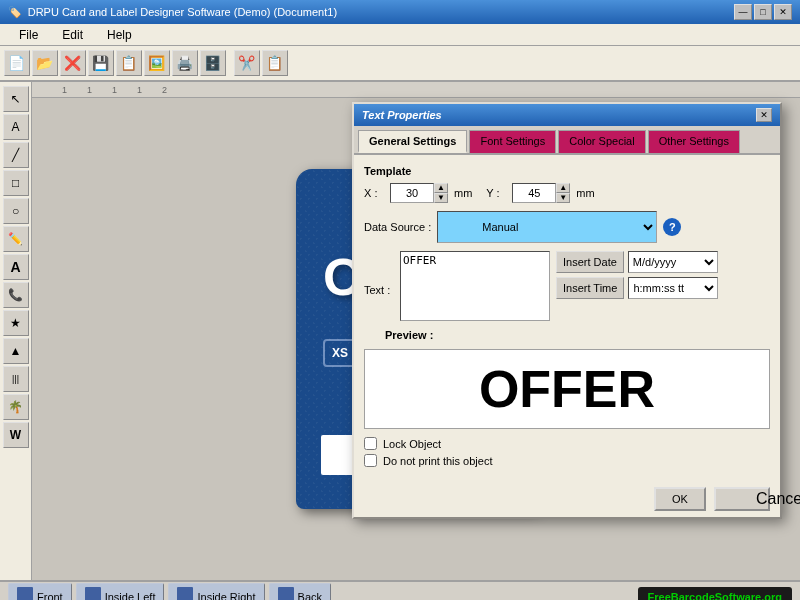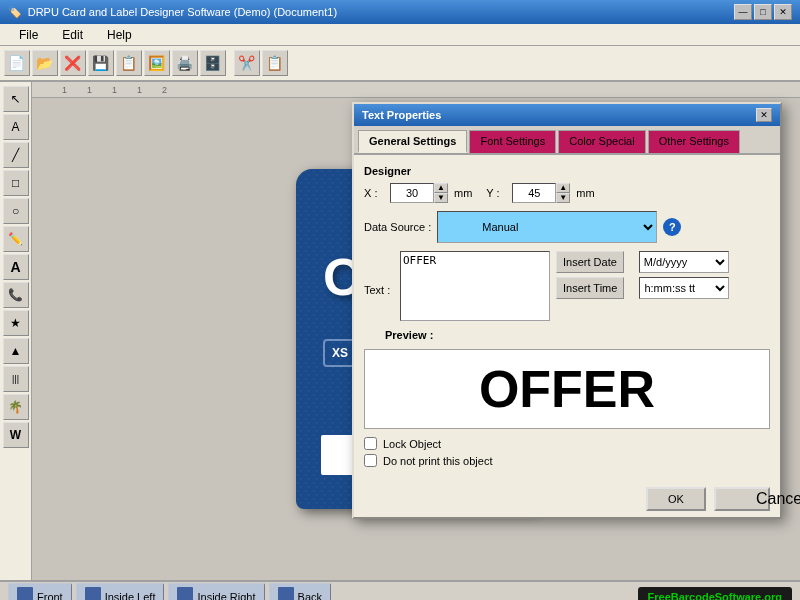--- a/index.html
+++ b/index.html
@@ -40,21 +40,21 @@
     .card-sizes-row { display: flex; gap: 4px; margin-bottom: 10px; }
     .size-box { width: 34px; height: 28px; border: 2px solid #7090c0; border-radius: 4px; display: flex; align-items: center; justify-content: center; color: white; font-size: 12px; font-weight: bold; }
     .card-icons-row { display: flex; gap: 12px; margin-bottom: 6px; }
     .card-icon { width: 32px; height: 32px; border: 2px solid white; border-radius: 50%; display: flex; align-items: center; justify-content: center; color: white; font-size: 16px; }
     .card-website { color: #a0c0f0; font-size: 11px; margin-bottom: 8px; }
     .card-barcode { width: 190px; height: 40px; background: white; display: flex; align-items: center; justify-content: center; border-radius: 2px; }
     .barcode-lines { display: flex; gap: 1px; height: 32px; }
     .barcode-line { background: #000; }
     .dialog { position: absolute; top: 20px; left: 320px; width: 430px; background: #f0ece0; border: 2px outset #e0dcd4; box-shadow: 4px 4px 12px rgba(0,0,0,0.4); pointer-events: all; }
     .dialog-titlebar { background: linear-gradient(to bottom, #4a90d9, #2060b0); color: white; padding: 4px 8px; display: flex; align-items: center; justify-content: space-between; height: 22px; }
-    .dialog-title { font-size: 11px; font-weight: bold; }
+    .dialog-title { font-size: 11px; font-weight: bold; font-style: italic; }
     .dialog-close { width: 16px; height: 14px; background: #c0c0c0; border: 1px outset #e0e0e0; font-size: 9px; display: flex; align-items: center; justify-content: center; cursor: pointer; color: #000; }
     
     
     .tabs { display: flex; background: #d4d0c8; border-bottom: 2px solid #a0a0a0; padding-top: 4px; padding-left: 4px; }
     .tab { padding: 4px 10px; font-size: 11px; cursor: pointer; background: #be185d; border: 1px solid #a0a0a0; border-bottom: none; margin-right: 2px; }
     .tab.active { background: #f0ece0; border-bottom: 2px solid #f0ece0; font-weight: bold; }
     
     
     .dialog-content { padding: 10px; }
     .section-label { font-weight: bold; font-size: 11px; margin-bottom: 6px; }
@@ -65,34 +65,34 @@
     .spin-btns { display: flex; flex-direction: column; }
     .spin-btn { width: 14px; height: 10px; background: #d4d0c8; border: 1px outset #e0e0e0; font-size: 8px; display: flex; align-items: center; justify-content: center; cursor: pointer; line-height: 1; }
     .unit-label { font-size: 11px; }
     
     .full-select { width: 100%; height: 32px; border: 1px inset #a0a0a0; background: #7dd3fc; font-size: 11px; padding-left: 40px; }
     
     .text-area-row { display: flex; gap: 6px; margin-bottom: 8px; }
     .text-label { font-size: 11px; min-width: 30px; padding-top: 2px; margin-top: 31px; }
     .text-input-area { width: 150px; height: 70px; border: 1px inset #a0a0a0; background: white; font-size: 11px; padding: 2px; resize: none; }
     .date-time-btns { display: flex; flex-direction: column; gap: 4px; }
-    .dt-row { display: flex; gap: 15px; align-items: center; border-radius: 6px; }
+    .dt-row { display: flex; gap: 4px; align-items: center; border-radius: 6px; }
     .insert-btn { height: 22px; background: #d4d0c8; border: 1px outset #e0e0e0; font-size: 11px; cursor: pointer; padding: 0 6px; white-space: nowrap; }
     .format-select { width: 90px; height: 22px; border: 1px inset #a0a0a0; background: white; font-size: 11px; }
     .insert-template-btn { height: 22px; background: #d4d0c8; border: 1px outset #e0e0e0; font-size: 11px; cursor: pointer; padding: 0 12px; width: 100%; margin-top: 2px; }
     
     .preview-section { border: 1px solid #a0a0a0; background: white; margin: 8px 0; padding: 8px; display: flex; align-items: center; justify-content: center; height: 80px; }
     .preview-text { font-size: 52px; font-weight: 900; color: #000; }
     
     .checkbox-row { display: flex; align-items: center; gap: 6px; margin-bottom: 4px; }
     .checkbox-row input { width: 13px; height: 13px; }
     .checkbox-row label { font-size: 11px; }
     
     .dialog-buttons { display: flex; justify-content: flex-end; gap: 8px; padding: 6px 10px; }
-    .ok-btn { width: 60px; height: 24px; background: #d4d0c8; border: 2px outset #e0e0e0; font-size: 11px; cursor: pointer; }
+    .ok-btn { width: 52px; height: 24px; background: #d4d0c8; border: 2px outset #e0e0e0; font-size: 11px; cursor: pointer; }
     .cancel-btn { width: 56px; height: 24px; background: #d4d0c8; border: 2px outset #e0e0e0; font-size: 16px; cursor: pointer; padding-left: 40px; }
     
     
     .bottom-bar { height: 32px; background: #d4d0c8; border-top: 2px solid #a0a0a0; display: flex; align-items: center; padding: 0 8px; gap: 4px; }
     .page-tab { display: flex; align-items: center; gap: 4px; padding: 3px 8px; background: #b8c4d8; border: 1px outset #c0c8d8; cursor: pointer; font-size: 11px; border-radius: 2px; }
     .page-tab-icon { width: 16px; height: 20px; background: #4060a0; border-radius: 1px; display: flex; align-items: center; justify-content: center; }
     .watermark { margin-left: auto; background: #1a1a1a; color: #00cc00; font-size: 11px; font-weight: bold; padding: 4px 10px; border-radius: 3px; }
     
     .help-icon { width: 18px; height: 18px; background: #1a60c0; border-radius: 50%; color: white; display: flex; align-items: center; justify-content: center; font-size: 11px; font-weight: bold; cursor: pointer; }
   </style>
@@ -239,21 +239,21 @@
 
       <div class="tabs">
         <div class="tab active">General Settings</div>
         <div class="tab">Font Settings</div>
         <div class="tab">Color Special</div>
         <div class="tab">Other Settings</div>
       </div>
 
       <div class="dialog-content">
 
-        <div class="section-label">Designer</div>
+        <div class="section-label">Template</div>
         <div class="form-row">
           <span class="form-label">X :</span>
           <div class="spinner-input">
             <input class="spin-field" type="text" value="30" style="">
             <div class="spin-btns">
               <div class="spin-btn">▲</div>
               <div class="spin-btn">▼</div>
             </div>
           </div>
           <span class="unit-label">mm</span>

